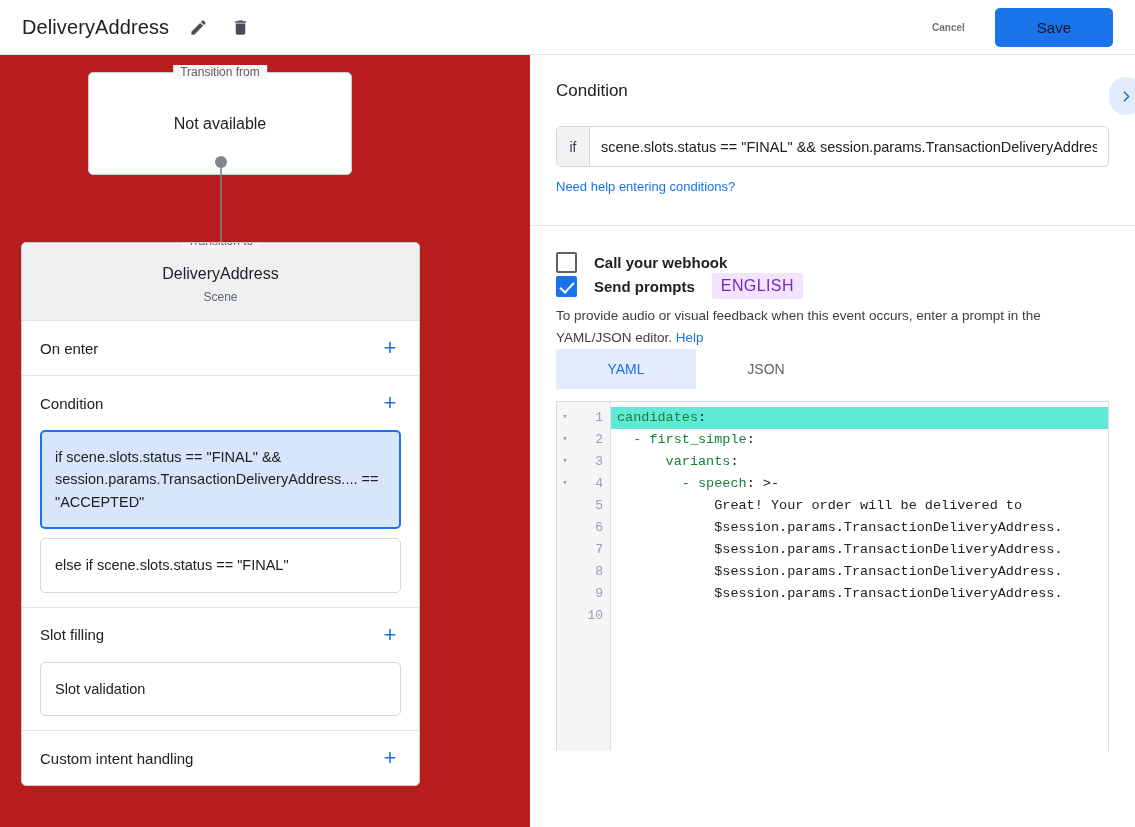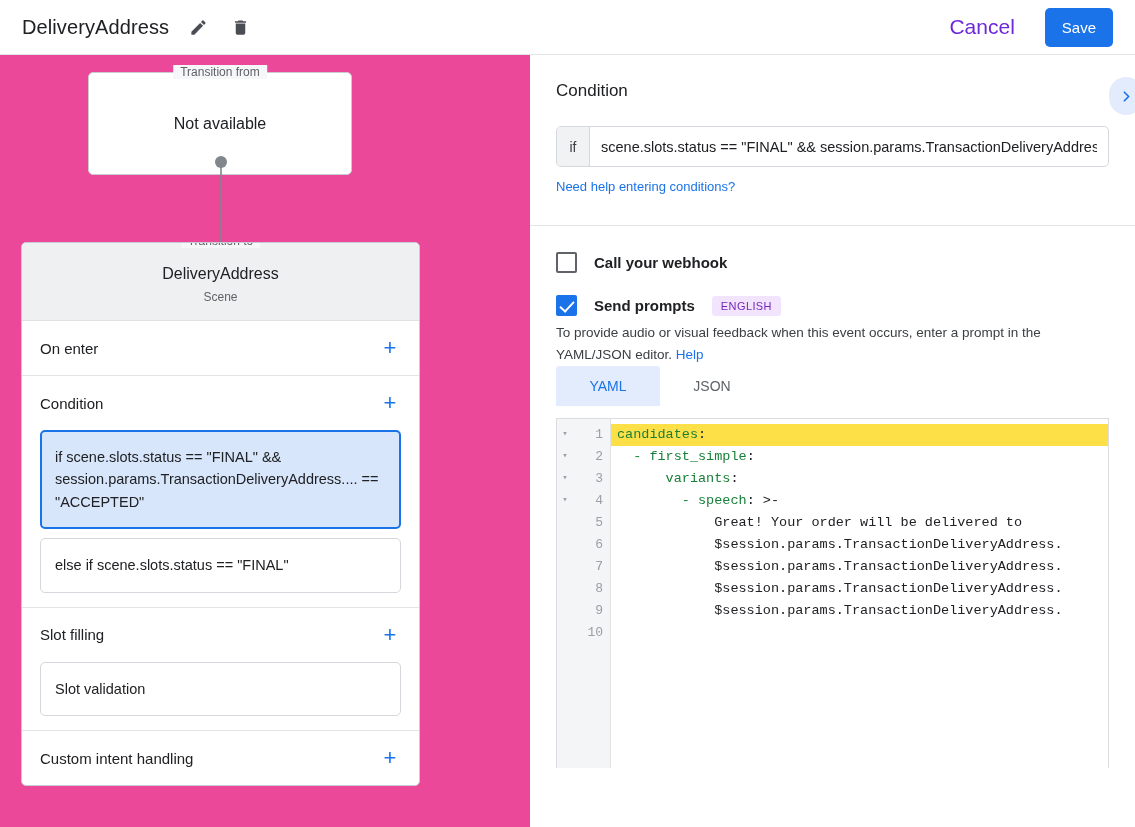--- a/index.html
+++ b/index.html
@@ -33,49 +33,50 @@
   }
   .icon-btn:first-of-type { margin-left: 22px; }
   .icon-btn svg { fill: #4a4e54; }
   .topbar-right {
     margin-left: auto;
     display: flex;
     align-items: center;
     gap: 16px;
   }
   .btn-cancel {
-    color: #6d28d9;
-    font-size: 21px;
+    color: #737373;
+    font-size: 10px;
     background: none; border: none;
     padding: 8px 14px;
     border-radius: 4px;
     cursor: pointer;
     font-family: inherit;
+    font-weight: bold;
   }
   .btn-save {
     background: #1a73e8;
-    color: #ffffff;
+    color: #0f172a;
     font-size: 15px;
     border: none;
-    padding: 11px 17px;
+    padding: 11px 42px;
     border-radius: 5px;
     cursor: pointer;
     font-family: inherit;
   }
 
   
   .body {
     display: flex;
     height: 772px;
   }
 
   
   .left {
     width: 530px;
-    background: #ec4899;
+    background: #b91c1c;
     position: relative;
     overflow: hidden;
   }
 
   .trans-from {
     position: absolute;
     left: 88px; top: 17px;
     width: 264px; height: 103px;
     border: 1px solid #c8ccd0;
     border-radius: 5px;
@@ -213,21 +214,21 @@
   }
   .help-link {
     display: inline-block;
     margin-top: 12px;
     font-size: 13px;
     color: #1a73e8;
     text-decoration: none;
     cursor: pointer;
   }
 
-  .check-row { display: flex; align-items: center; margin-bottom: 22px; }
+  .check-row { display: flex; align-items: center; }
   .cbox {
     width: 21px; height: 21px;
     border: 2px solid #5f6368;
     border-radius: 2px;
     background: #ffffff;
     cursor: pointer;
     flex: 0 0 21px;
   }
   .cbox.checked {
     background: #1a73e8;
@@ -246,38 +247,38 @@
   .check-label {
     margin-left: 17px;
     font-size: 15px;
     color: #202124;
     font-weight: bold;
   }
   .badge {
     margin-left: 17px;
     background: #f3e4fd;
     color: #7627bb;
-    font-size: 11px;
+    font-size: 16px;
     letter-spacing: .4px;
     padding: 4px 9px;
     border-radius: 3px;
   }
   .desc {
     font-size: 13.5px;
     color: #3c4043;
     line-height: 1.62;
     margin-top: -8px;
     margin-bottom: 0;
     max-width: 566px;
   }
   .desc a { color: #1a73e8; text-decoration: none; cursor: pointer; }
 
   .tabs { display: flex; margin-bottom: 12px; }
   .tab {
-    width: 104px;
+    width: 140px;
     text-align: center;
     padding: 12px 0;
     font-size: 14px;
     color: #5f6368;
     cursor: pointer;
     border-radius: 3px 3px 0 0;
   }
   .tab.active { background: #e3ecfd; color: #1a73e8; }
 
   .editor {
@@ -314,21 +315,21 @@
   .code {
     flex: 1;
     padding-top: 5px;
     font-family: "Liberation Mono", monospace;
     font-size: 13.5px;
     white-space: pre;
     overflow: hidden;
     color: #202124;
   }
   .cline { height: 22px; line-height: 22px; padding-left: 6px; }
-  .cline.hl { background: #fde047; }
+  .cline.hl { background: #5eead4; }
   .tok-key { color: #188038; }
   .tok-p { color: #202124; }
 </style>
 </head>
 <body>
 
 <div class="topbar">
   <div class="title">DeliveryAddress</div>
 
   <div class="icon-btn">

